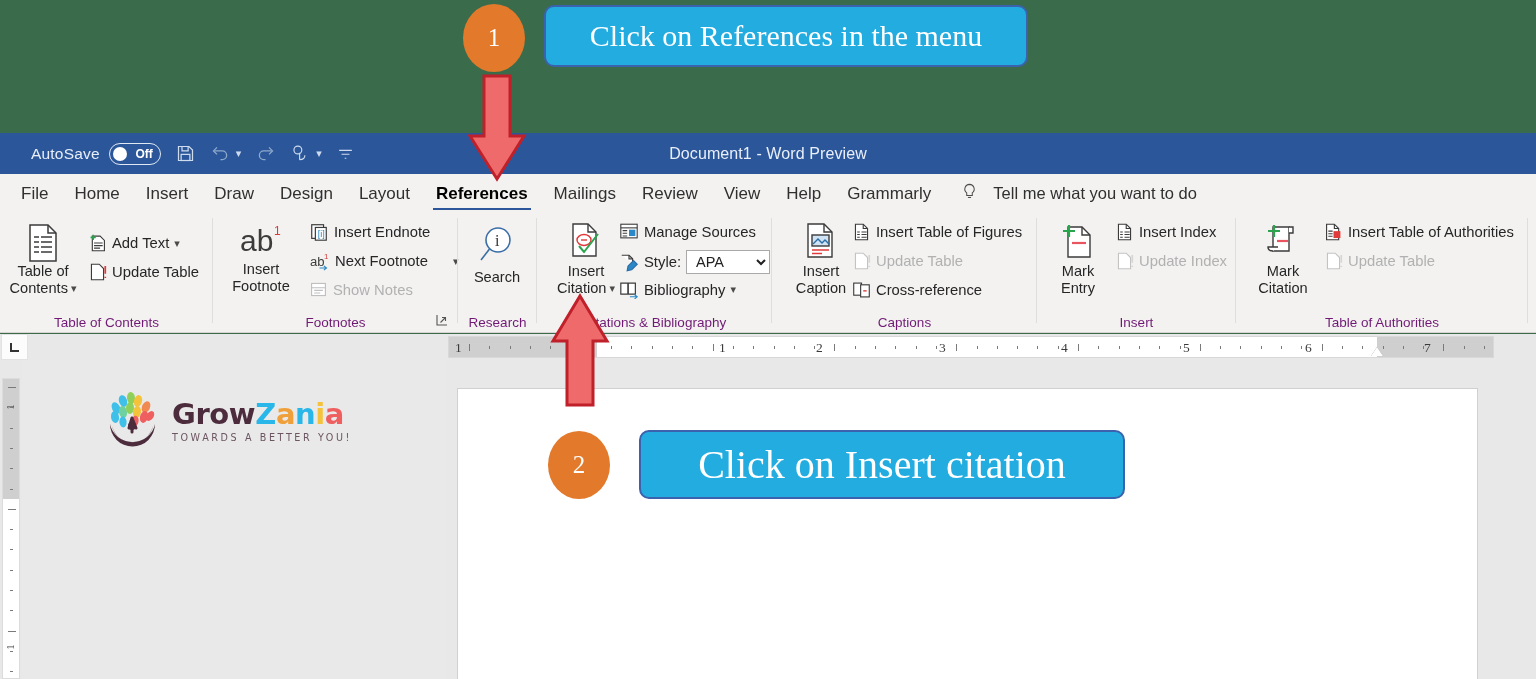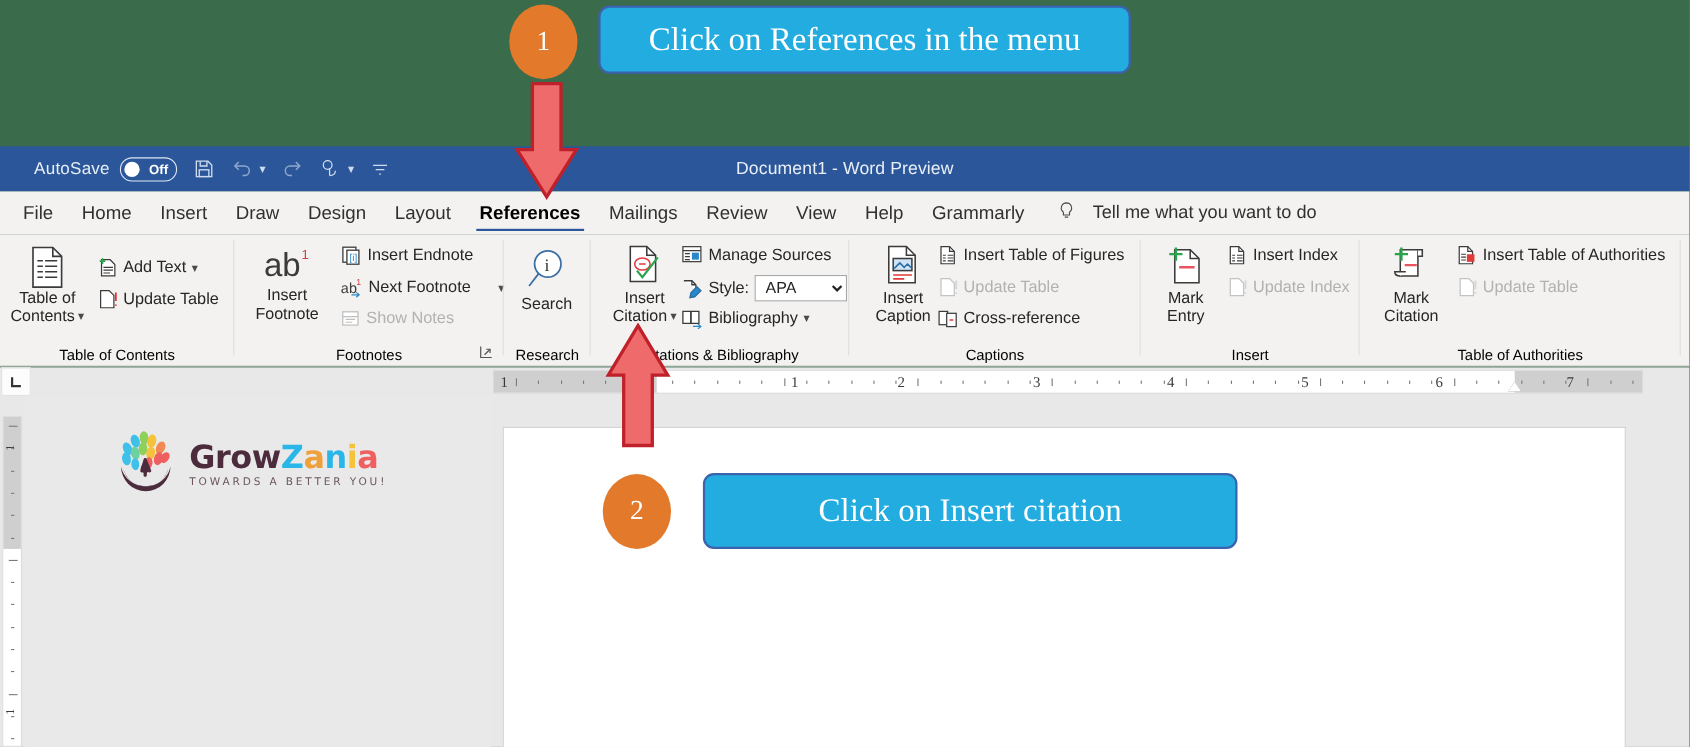--- a/index.html
+++ b/index.html
@@ -34,21 +34,21 @@
     background: #22ace0;
     border: 2px solid #3b62ad;
     border-radius: 10px;
     color: #ffffff;
     font-family: "Liberation Serif", serif;
     display: flex; align-items: center; justify-content: center;
     z-index: 39;
   }
   #banner1 { left: 544px; top: 5px; width: 484px; height: 62px; font-size: 30px; }
   #badge1 { left: 463px; top: 4px; }
-  #banner2 { left: 639px; top: 430px; width: 486px; height: 69px; font-size: 30px; }
+  #banner2 { left: 639px; top: 430px; width: 486px; height: 69px; font-size: 40px; }
   #badge2 { left: 548px; top: 431px; }
 
   
   .arrow { position: absolute; z-index: 38; }
 
   
   .titlebar {
     position: absolute; left: 0; top: 133px; width: 1536px; height: 41px;
     background: #2b579a;
     display: flex; align-items: center;
@@ -96,21 +96,21 @@
 
   
   .ribbon {
     position: absolute; left: 0; top: 213px; width: 1536px; height: 120px;
     background: #f3f2f1;
     border-bottom: 1px solid #d6d4d2;
   }
   .group { position: absolute; top: 0; height: 120px; }
   .group .glabel {
     position: absolute; bottom: 3px; width: 100%; text-align: center;
-    font-size: 13.5px; color: #000000; white-space: nowrap;
+    font-size: 13.5px; color: #701a75; white-space: nowrap;
   }
   .group .gsep {
     position: absolute; right: 0; top: 5px; height: 105px; width: 1px; background: #dededc;
   }
   .big-btn {
     position: absolute; display: flex; flex-direction: column; align-items: center;
     font-size: 14.6px; color: #262626; line-height: 17px; text-align: center;
   }
   .small-row {
     position: absolute; display: flex; align-items: center; gap: 5px;

